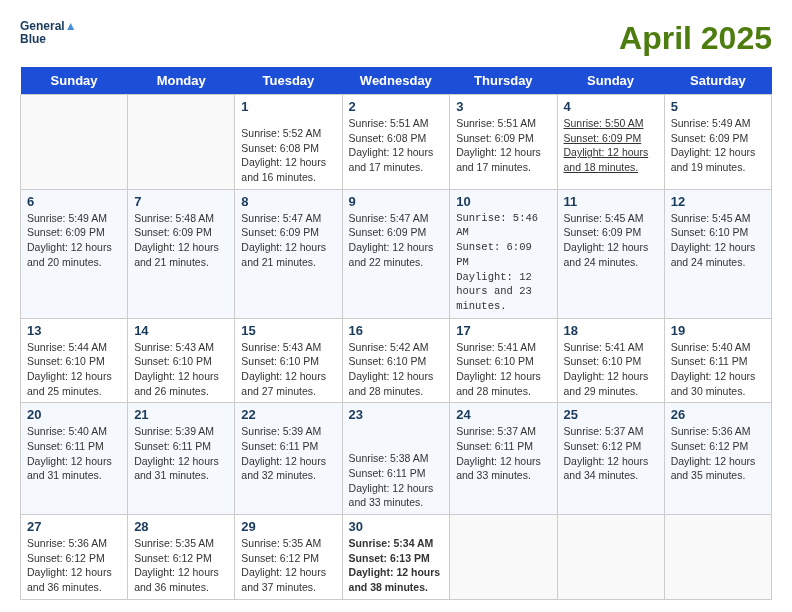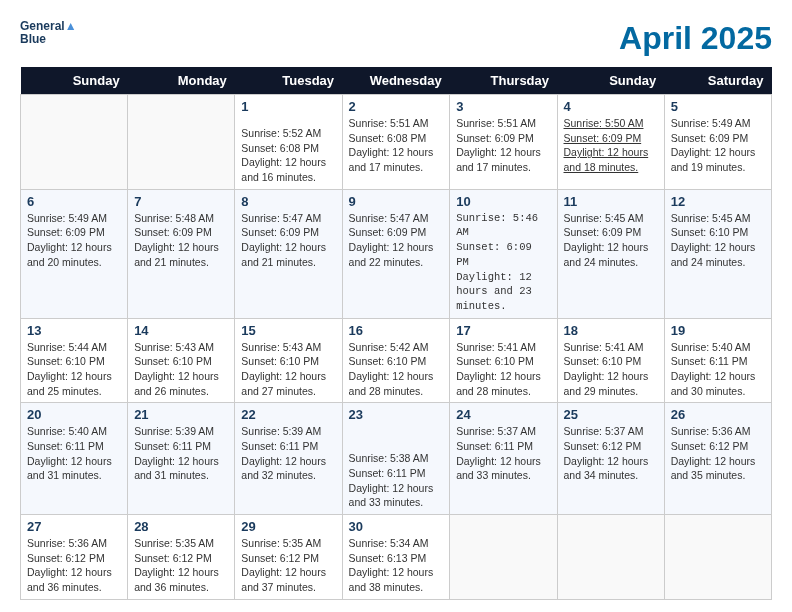--- a/index.html
+++ b/index.html
@@ -28,35 +28,35 @@
     }
     .logo-text span {
       color: #4a90d9;
     }
     .title-block {
       text-align: right;
     }
     .month-title {
       font-size: 32px;
       font-weight: bold;
-      color: #0369a1;
+      color: #4d7c0f;
     }
     .location-title {
       font-size: 14px;
       color: #444;
     }
     table {
       width: 100%;
       border-collapse: collapse;
       font-size: 11px;
     }
     .day-header {
-      background-color: #0f172a;
+      background-color: #1d4ed8;
       color: #fff;
-      text-align: right;
+      text-align: center;
       padding: 6px 8px;
       font-weight: bold;
       font-size: 13px;
     }
     td {
       border: 1px solid #ccc;
       vertical-align: top;
       padding: 4px 6px;
       width: 108px;
       min-height: 80px;
@@ -293,21 +293,21 @@
 Daylight: 12 hours and 36 minutes.</div>
         </td>
         <td>
           <span class="day-num">29</span>
           <div class="cell-detail" style="white-space: pre-line;">Sunrise: 5:35 AM
 Sunset: 6:12 PM
 Daylight: 12 hours and 37 minutes.</div>
         </td>
         <td>
           <span class="day-num">30</span>
-          <div class="cell-detail" style="white-space: pre-line;">Sunrise: 5:34 AM
+          <div class="cell-detail" style="white-space: pre-line; font-weight: bold;">Sunrise: 5:34 AM
 Sunset: 6:13 PM
 Daylight: 12 hours and 38 minutes.</div>
         </td>
         <td class="empty"></td>
         <td class="empty"></td>
         <td class="empty"></td>
       </tr>
     </tbody>
 </table>
 

